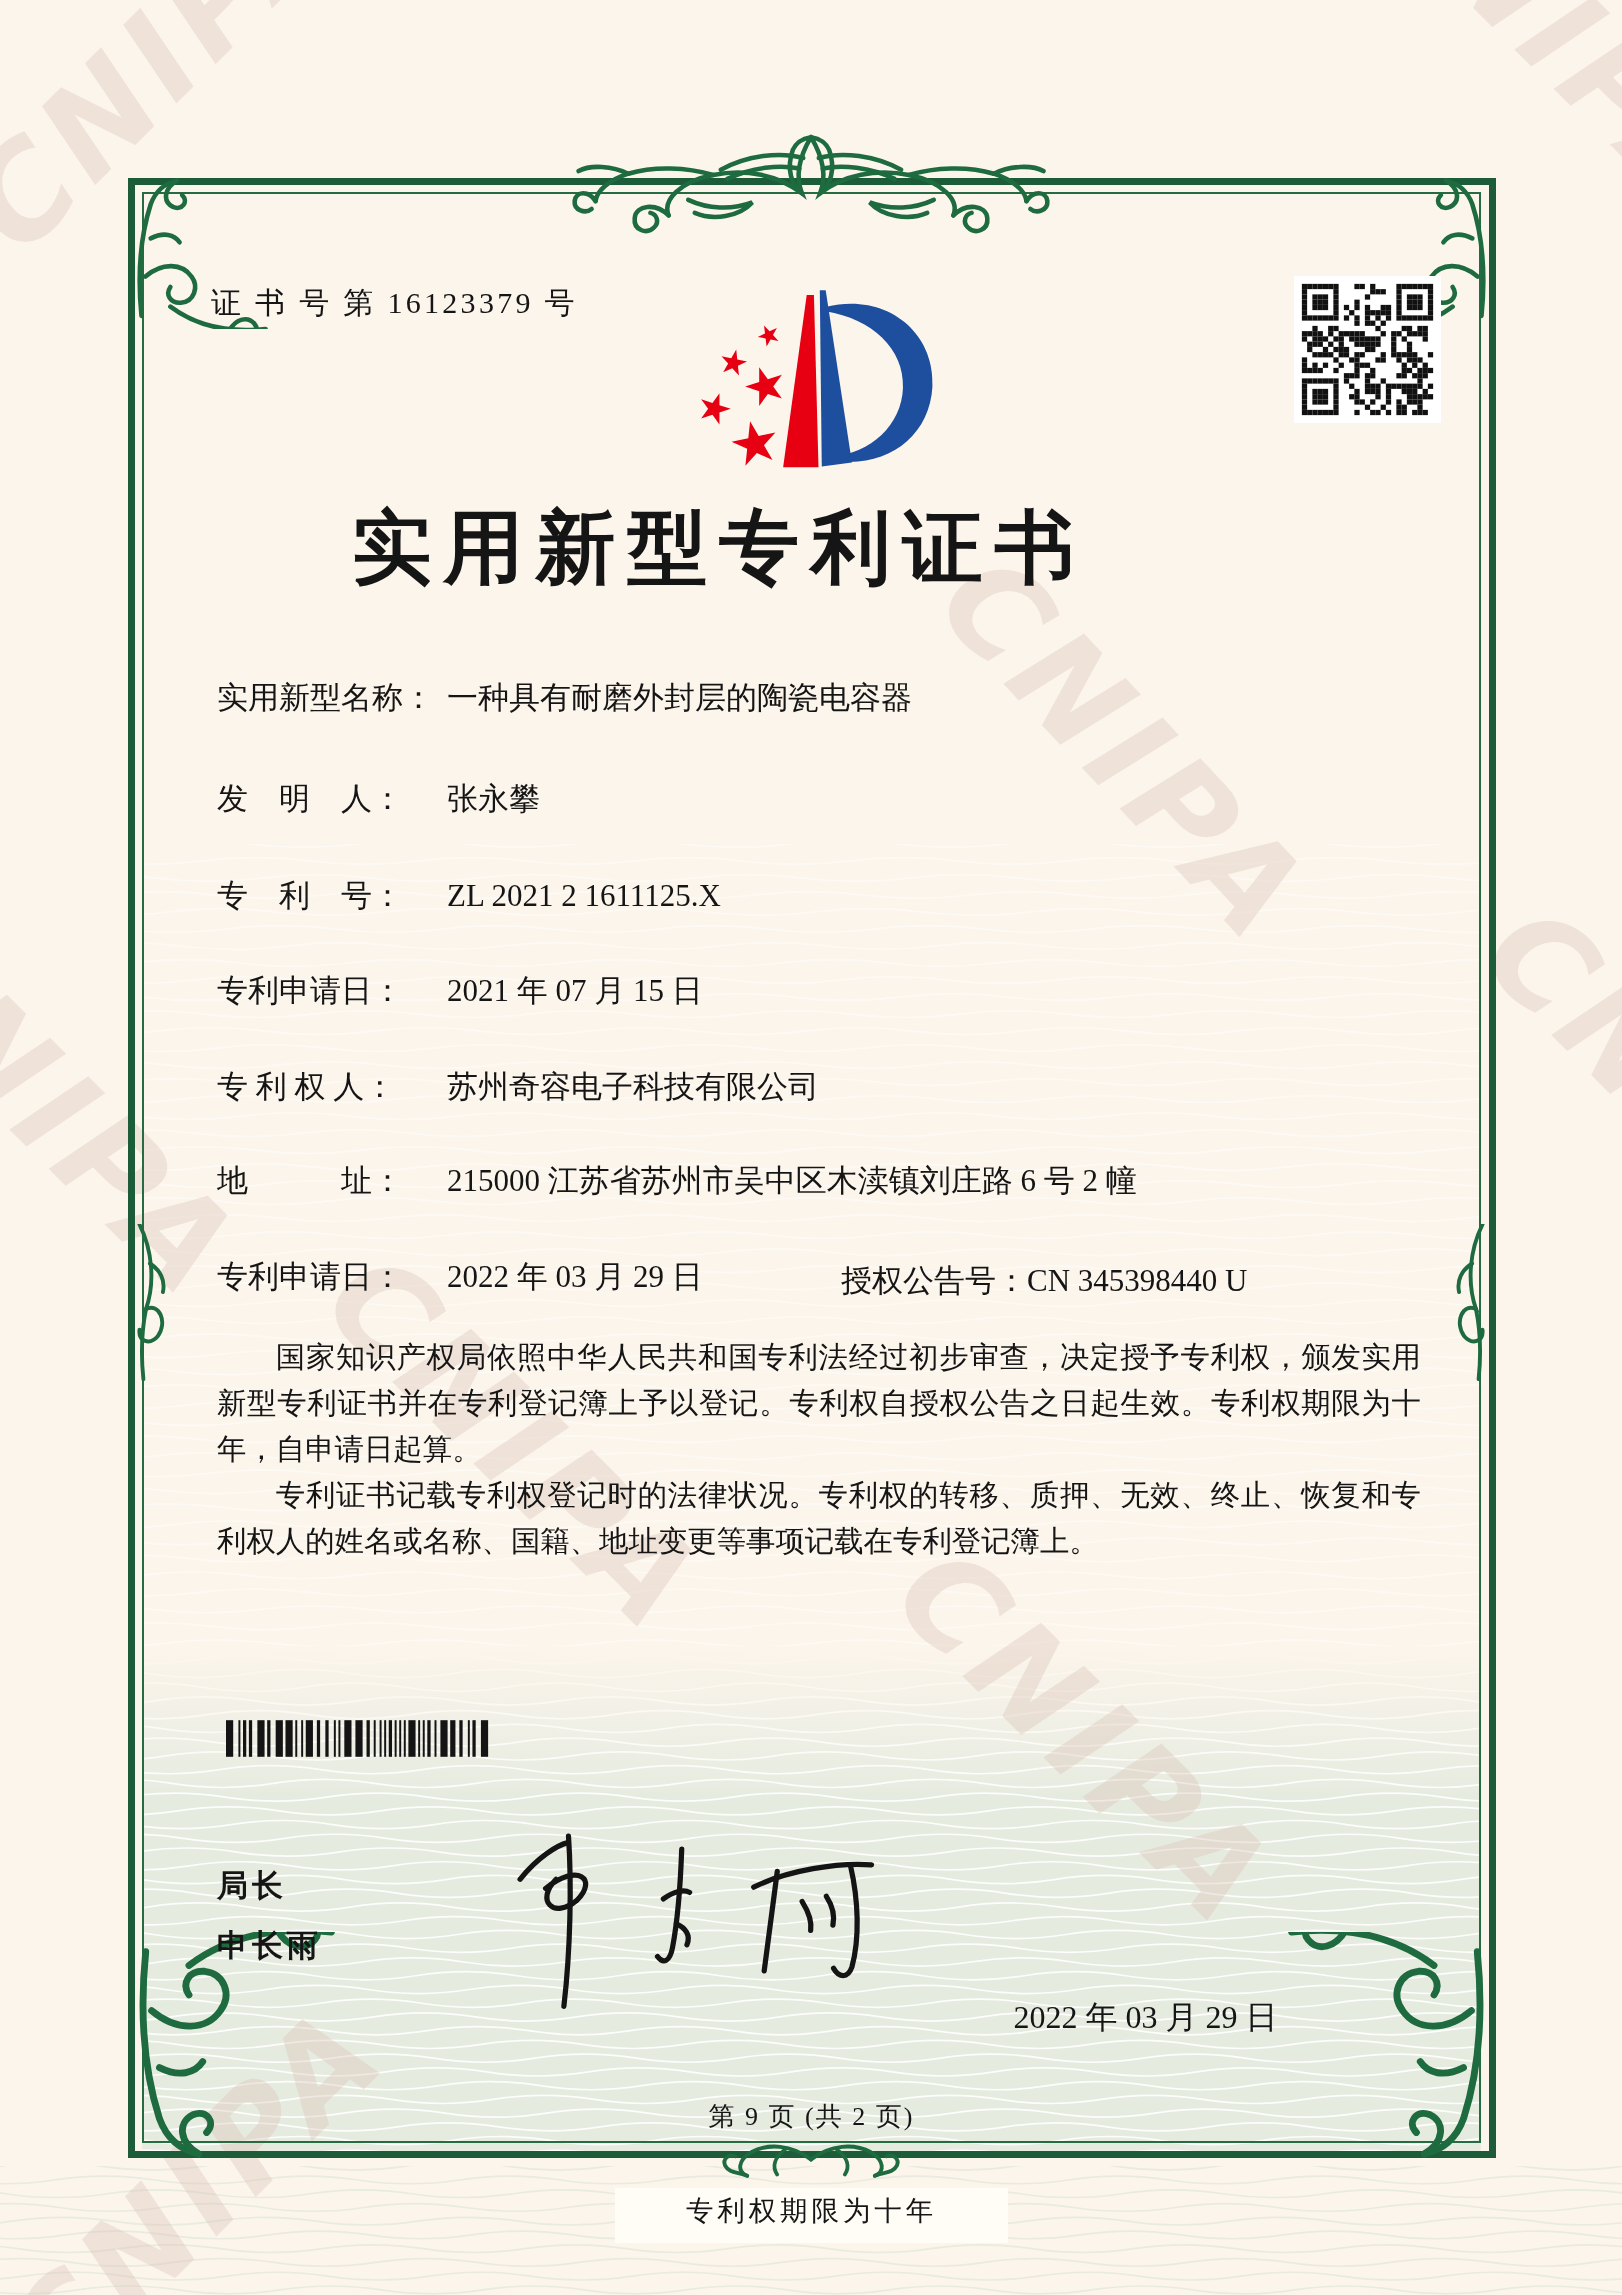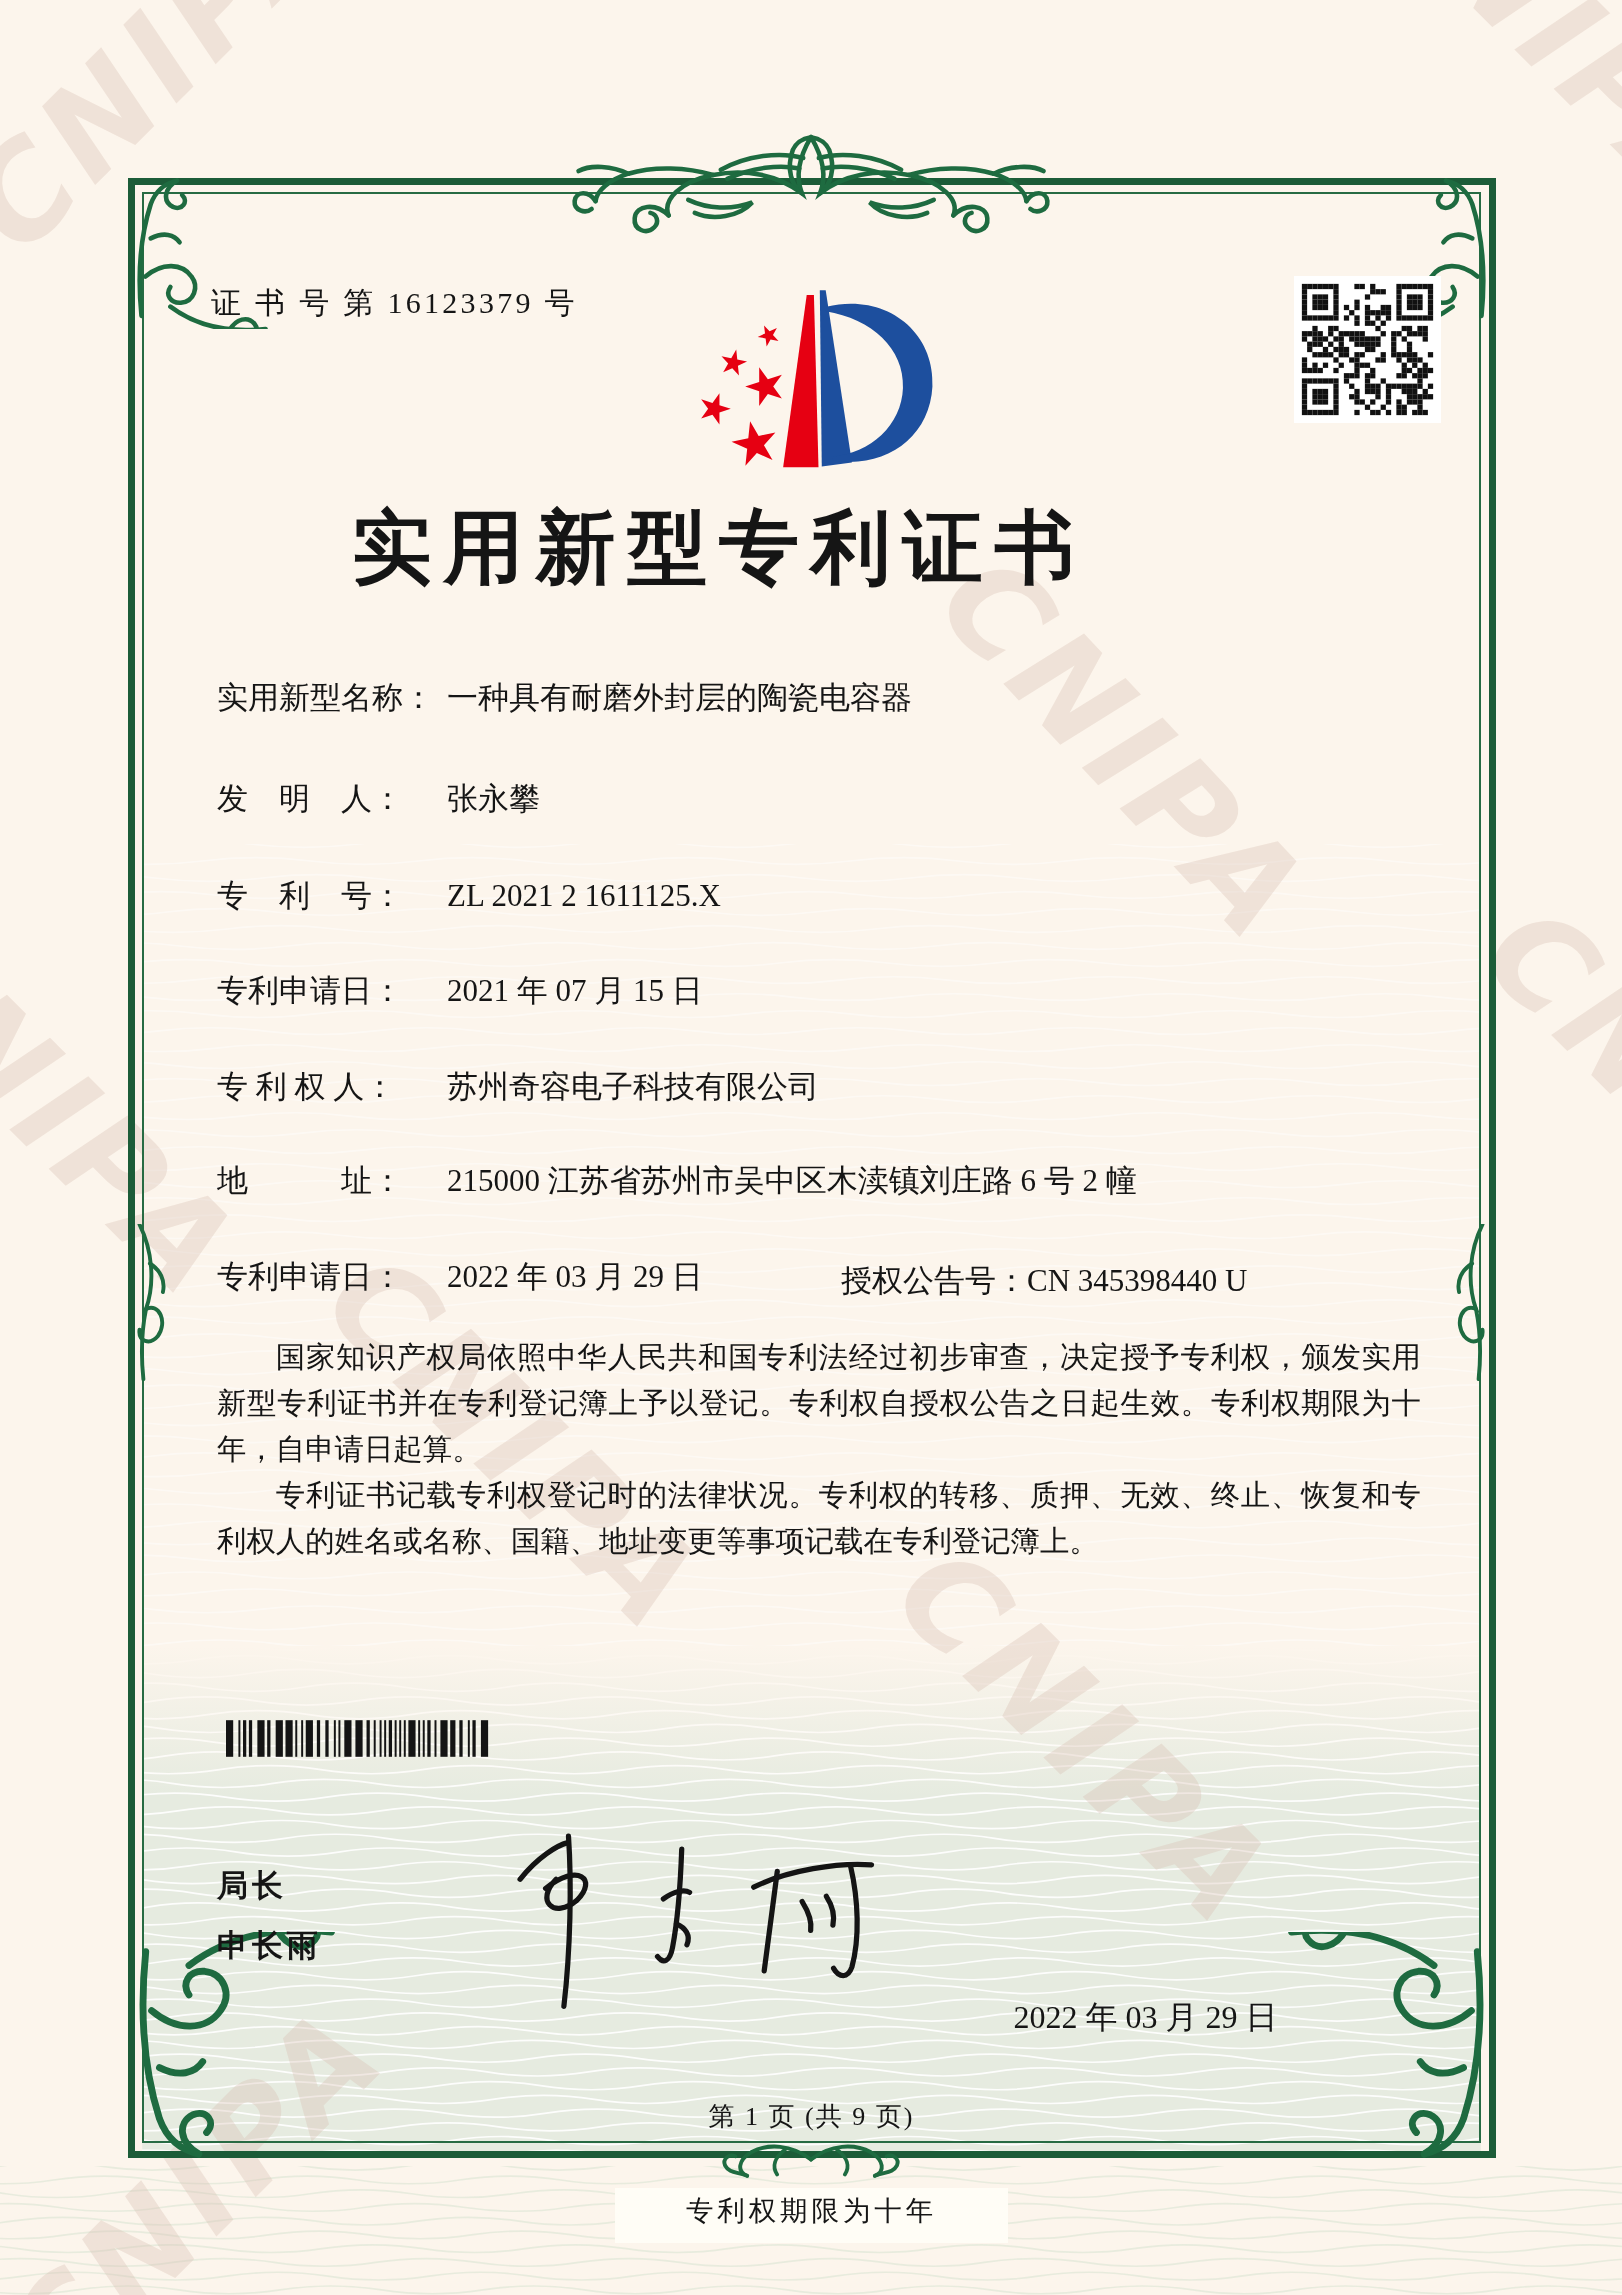--- a/index.html
+++ b/index.html
@@ -627,16 +627,16 @@
     <path d="M1034,2940 C1048,2946 1056,2958 1050,2972"></path>
     <path d="M1152,2884 C1204,2858 1282,2846 1332,2850"></path>
     <path d="M1188,2860 C1180,2922 1173,2976 1168,3012"></path>
     <path d="M1300,2852 C1312,2904 1314,2962 1302,3006 C1296,3024 1282,3022 1274,3008"></path>
     <path d="M1226,2906 C1236,2922 1241,2936 1239,2950"></path>
     <path d="M1263,2898 C1272,2912 1276,2928 1273,2942"></path>
   </g>
 </svg>
 
 <div class="abs issue-date">2022 年 03 月 29 日</div>
-<div class="abs page-no">第 1 页 (共 9 页)</div>
+<div class="abs page-no">第 9 页 (共 2 页)</div>
 <div class="abs note-strip"></div>
 <div class="abs note">专利权期限为十年</div>
 
 
 </body></html>

